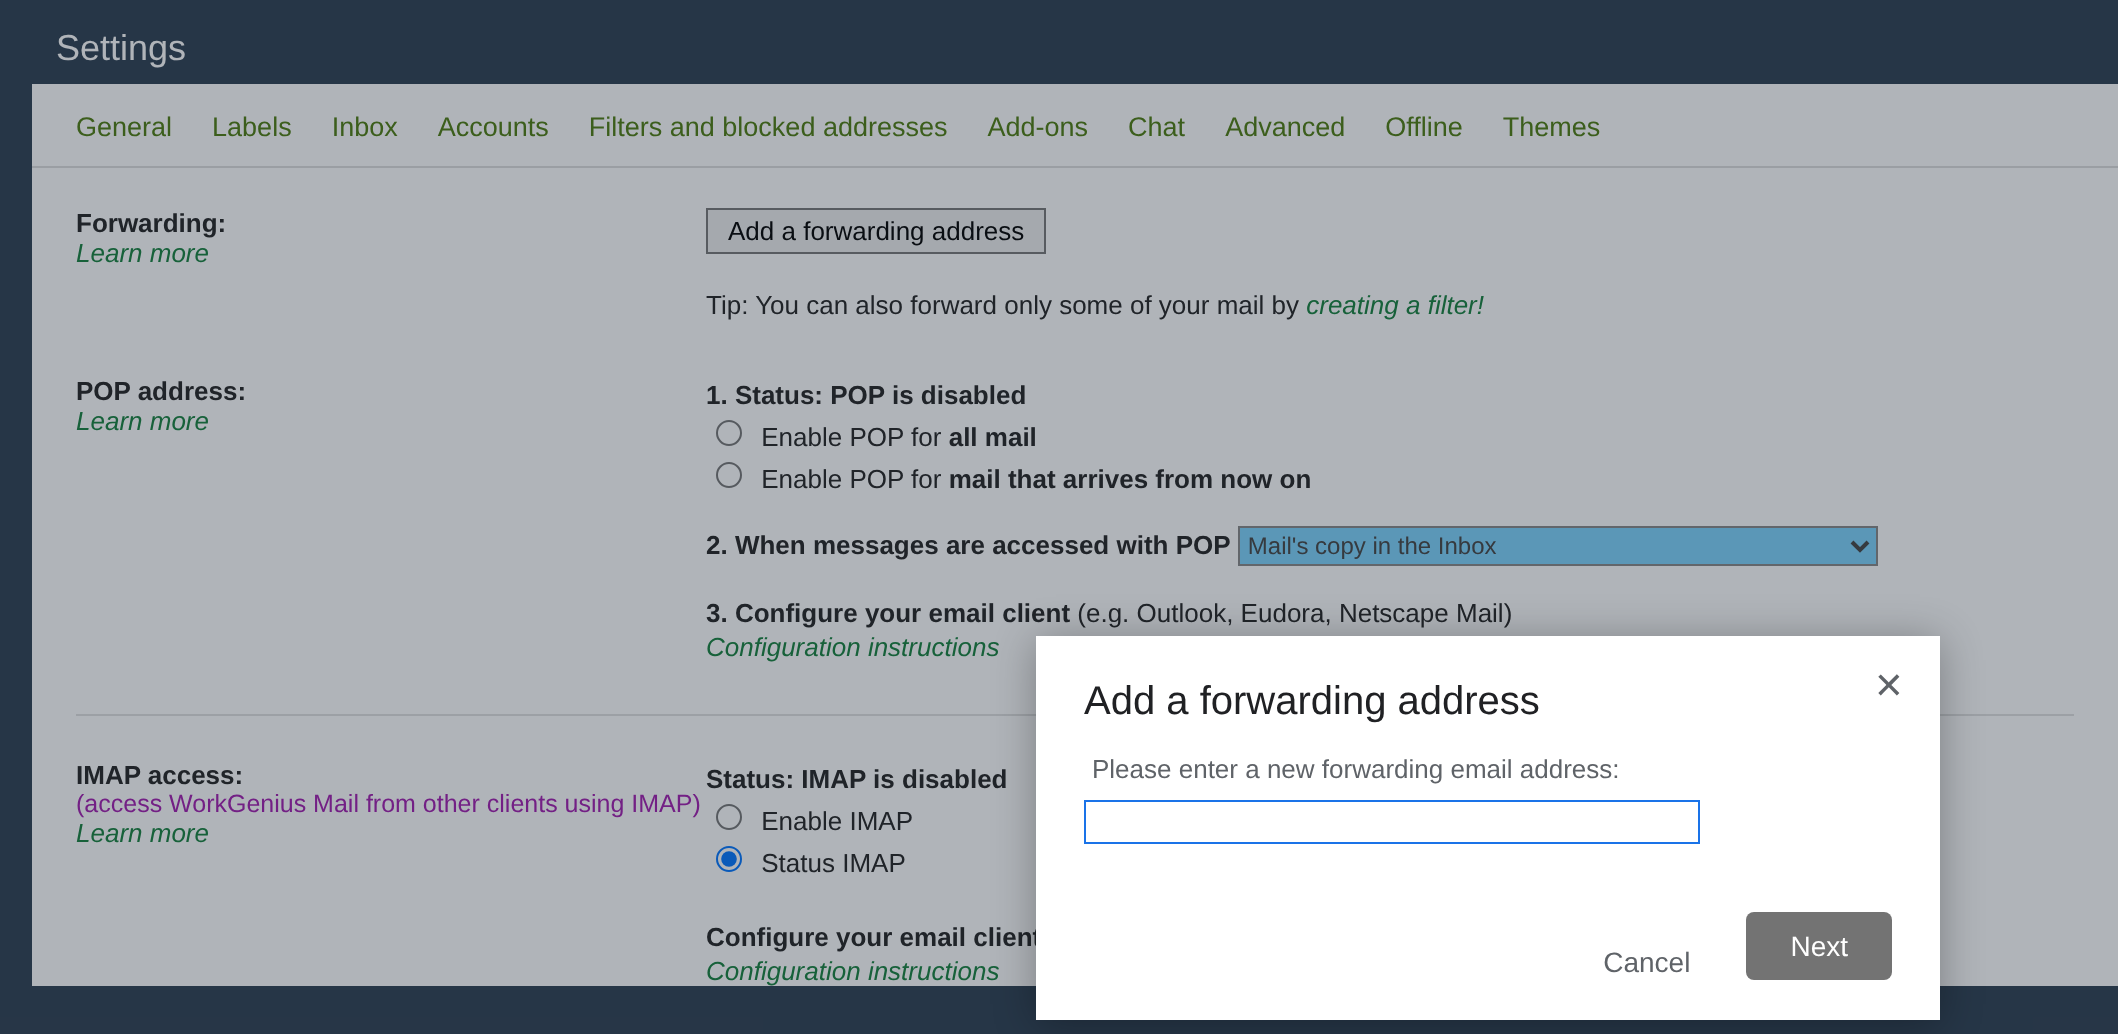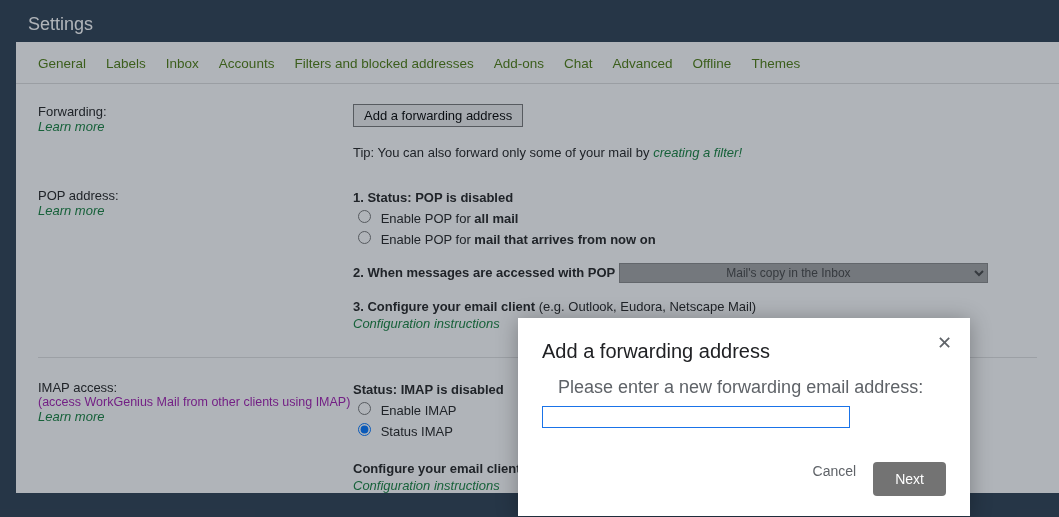--- a/index.html
+++ b/index.html
@@ -5,39 +5,39 @@
   html,body{margin:0;padding:0;font-family:Arial,Helvetica,sans-serif;font-size:13px;color:#222;background:#2c3e50;}
   .app{width:1059px;height:517px;position:relative;background:#2c3e50;overflow:hidden;}
   .titlebar{color:#fff;font-size:18px;font-weight:400;padding:14px 28px;}
   .panel{position:absolute;left:16px;right:0;top:42px;bottom:24px;background:#fff;overflow:hidden;}
   .tabs{display:flex;gap:20px;padding:14px 22px 0 22px;border-bottom:1px solid #ddd;}
   .tab{color:#4d7c0f;font-size:13.5px;padding-bottom:12px;cursor:pointer;}
   .tab.active{color:#1a73e8;border-bottom:3px solid #1a73e8;margin-bottom:-1px;}
   .content{padding:16px 22px;}
   .section{display:flex;align-items:flex-start;padding:4px 0 24px 0;}
   .sec-left{width:315px;flex:0 0 315px;}
-  .sec-left .label{font-weight:400;}
+  .sec-left .label{font-weight:700;}
   .link{color:#15803d;cursor:pointer;font-style:italic;}
   .sec-right{flex:1;}
   .btn-outline{background:#efefef;border:1px solid #777;padding:3px 10px;font-size:13px;cursor:pointer;}
   .tip{margin-top:18px;}
   .bold{font-weight:700;}
   .row{margin:2px 0;}
   input[type=radio]{margin-right:6px;}
-  select.obscured{width:369px;background:#a3a3a3;border:1px solid #888;height:20px;font-size:12px;text-align:center;padding-right:18px;color:#444;}
+  select.obscured{width:320px;background:#7dd3fc;border:1px solid #888;height:20px;font-size:12px;text-align:left;padding-right:18px;color:#444;}
   hr.sep{border:none;border-top:1px solid #e0e0e0;margin:0 0 18px 0;}
   .note{font-size:12.5px;color:#a21caf;}
   
   .scrim{position:absolute;inset:0;background:rgba(30,40,55,.35);}
   .modal{position:absolute;left:518px;top:318px;width:452px;background:#fff;box-shadow:0 2px 20px rgba(0,0,0,.3);padding:22px 24px 20px 24px;box-sizing:border-box;}
   .modal h2{margin:0 0 14px 0;font-size:20px;font-weight:400;color:#202124;}
   .modal .close{position:absolute;top:16px;right:18px;font-size:18px;color:#5f6368;cursor:pointer;line-height:1;}
-  .modal p{margin:0 0 8px 16px;color:#5f6368;font-size:18px;}
+  .modal p{margin:0 0 8px 4px;color:#5f6368;font-size:13px;}
   .modal input[type=text]{width:308px;height:22px;border:1px solid #1a73e8;outline:none;padding:0 4px;font-size:13px;box-sizing:border-box;}
-  .modal .actions{display:flex;justify-content:flex-end;gap:11px;align-items:flex-start;margin-top:34px;}
+  .modal .actions{display:flex;justify-content:flex-end;gap:22px;align-items:flex-end;margin-top:34px;}
   .btn-text{color:#5f6368;font-size:14px;cursor:pointer;background:none;border:none;}
   .btn-primary{background:#737373;color:#fff;border:none;border-radius:4px;padding:9px 22px;font-size:14px;font-weight:500;cursor:pointer;}
 </style>
 </head>
 <body>
 
 <div class="app">
   <div class="titlebar">Settings</div>
 
   <div class="panel">

